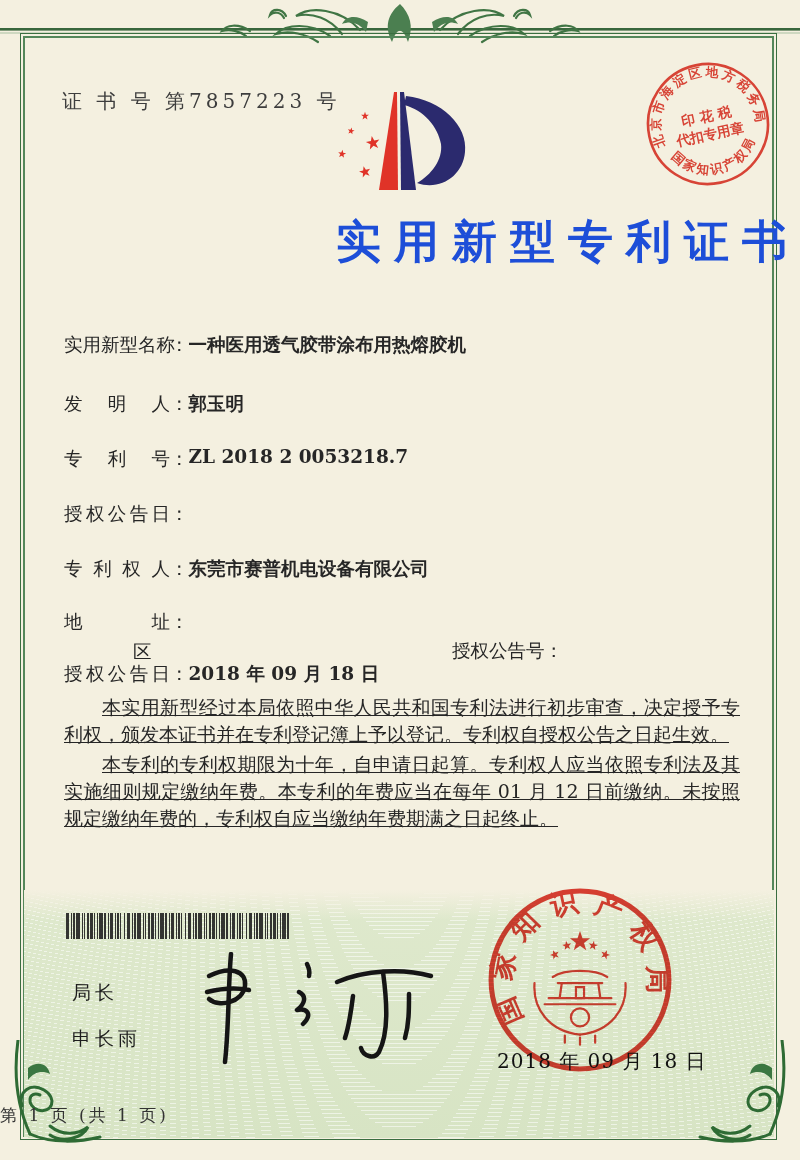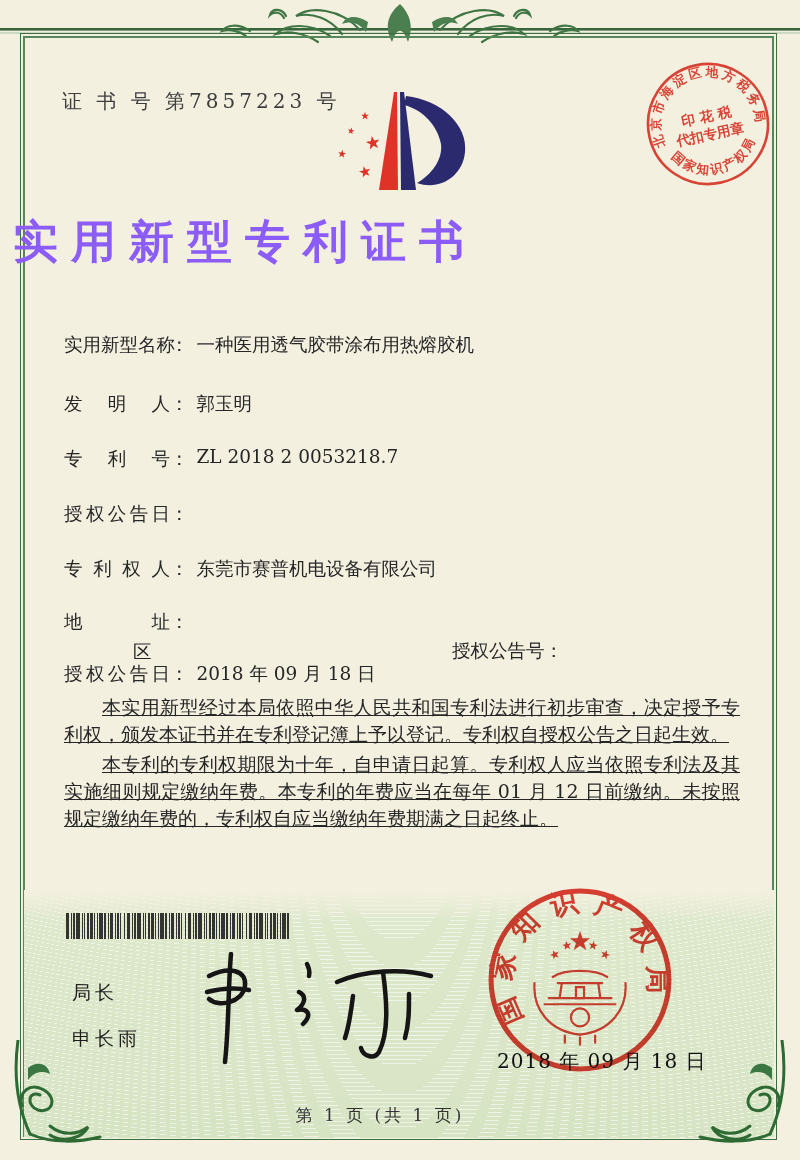--- a/index.html
+++ b/index.html
@@ -26,31 +26,31 @@
     background:
       repeating-radial-gradient(ellipse 1600px 900px at 50% -520px,
         rgba(255,255,255,.55) 0 1px, rgba(255,255,255,0) 1px 7px),
       linear-gradient(#dfe9cd,#d7e4c4);
   }
   .band::before{
     content:"";position:absolute;left:0;right:0;top:0;height:30px;
     background:linear-gradient(#f4f0e0,rgba(244,240,224,0));
   }
   .cert-no{left:62px;top:88px;font-size:20px;letter-spacing:4px;color:#3d3d3d;}
-  .title{left:0;right:0;top:212px;text-align:left;font-size:45px;font-weight:700;
-         letter-spacing:13px;text-indent:13px;color:#8b5cf6;}
+  .title{left:0;right:0;top:212px;text-align:right;font-size:45px;font-weight:700;
+         letter-spacing:13px;text-indent:13px;color:#1d4ed8;}
   .row{left:64px;font-size:18.5px;display:flex;white-space:nowrap;}
   .lbl{display:inline-block;width:106px;text-align:justify;text-align-last:justify;}
-  .val{margin-left:8px;}
+  .val{font-weight:bold;}
   .addr2{left:133px;top:639px;font-size:18.5px;}
   .paras{left:64px;top:694px;width:676px;font-size:19px;line-height:27px;text-align:justify;text-decoration:underline;}
   .paras p{margin:0 0 3px;text-indent:2em;}
   .official{font-size:19px;color:#1d1d1d;letter-spacing:4px;}
   .date-under-seal{left:497px;top:1048px;font-size:20px;letter-spacing:1px;color:#111;}
-  .footer{left:0;width:760px;top:1104px;text-align:center;font-size:17px;letter-spacing:3px;color:#333;}
+  .footer{left:0;width:760px;top:1104px;font-size:17px;letter-spacing:3px;color:#333;}
   .seal{mix-blend-mode:multiply;}
   svg text{font-family:"DejaVu Serif","Liberation Serif",serif;}
 </style>
 </head>
 <body>
 
 <svg class="abs" style="left:0;top:0" width="800" height="46" viewBox="0 0 800 46">
   <rect x="0" y="28" width="800" height="2.6" fill="#38663c"></rect>
   <rect x="0" y="32.5" width="800" height="1" fill="#7aa37c" opacity="0.6"></rect>
   <g stroke="#407544" stroke-width="2.2" fill="none" stroke-linecap="round">

